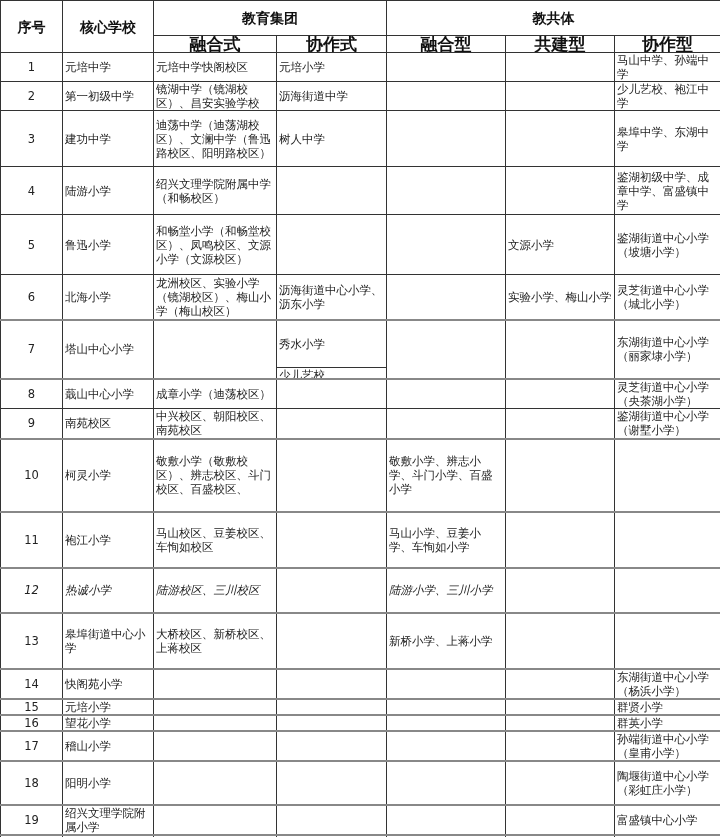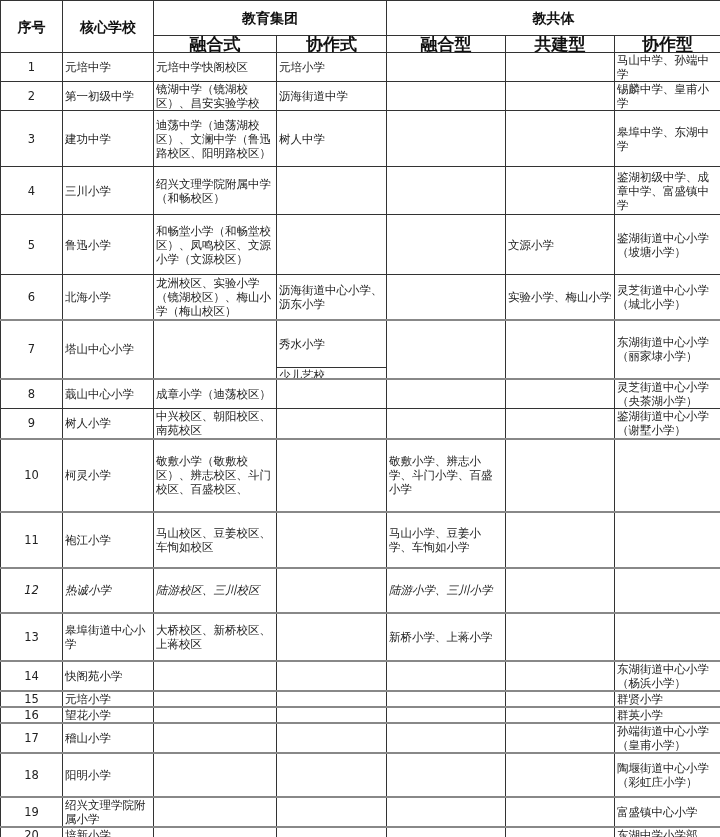--- a/index.html
+++ b/index.html
@@ -54,34 +54,34 @@
         <td></td>
         <td>马山中学、孙端中学</td>
       </tr>
       <tr style="height: 28px;">
         <td class="idx">2</td>
         <td>第一初级中学</td>
         <td>镜湖中学（镜湖校区）、昌安实验学校</td>
         <td>沥海街道中学</td>
         <td></td>
         <td></td>
-        <td>锡麟中学、皇甫小学</td>
+        <td>少儿艺校、袍江中学</td>
       </tr>
       <tr style="height: 56px;">
         <td class="idx">3</td>
         <td>建功中学</td>
         <td>迪荡中学（迪荡湖校区）、文澜中学（鲁迅路校区、阳明路校区）</td>
         <td>树人中学</td>
         <td></td>
         <td></td>
         <td>皋埠中学、东湖中学</td>
       </tr>
       <tr style="height: 48px;">
         <td class="idx">4</td>
-        <td>三川小学</td>
+        <td>陆游小学</td>
         <td>绍兴文理学院附属中学（和畅校区）</td>
         <td></td>
         <td></td>
         <td></td>
         <td>鉴湖初级中学、成章中学、富盛镇中学</td>
       </tr>
       <tr style="height: 60px;">
         <td class="idx">5</td>
         <td>鲁迅小学</td>
         <td>和畅堂小学（和畅堂校区）、凤鸣校区、文源小学（文源校区）</td>
@@ -117,21 +117,21 @@
         <td class="idx">8</td>
         <td>蕺山中心小学</td>
         <td>成章小学（迪荡校区）</td>
         <td></td>
         <td></td>
         <td></td>
         <td>灵芝街道中心小学（央茶湖小学）</td>
       </tr>
       <tr style="height: 30px;">
         <td class="idx">9</td>
-        <td>树人小学</td>
+        <td>南苑校区</td>
         <td>中兴校区、朝阳校区、南苑校区</td>
         <td></td>
         <td></td>
         <td></td>
         <td>鉴湖街道中心小学（谢墅小学）</td>
       </tr>
       <tr class="gray" style="height: 73px;">
         <td class="idx">10</td>
         <td>柯灵小学</td>
         <td>敬敷小学（敬敷校区）、辨志校区、斗门校区、百盛校区、</td>
@@ -151,21 +151,21 @@
       </tr>
       <tr class="gray" style="height: 45px; font-style: italic;">
         <td class="idx">12</td>
         <td>热诚小学</td>
         <td>陆游校区、三川校区</td>
         <td></td>
         <td>陆游小学、三川小学</td>
         <td></td>
         <td></td>
       </tr>
-      <tr class="gray" style="height: 48px;">
+      <tr class="gray" style="height: 56px;">
         <td class="idx">13</td>
         <td>皋埠街道中心小学</td>
         <td>大桥校区、新桥校区、上蒋校区</td>
         <td></td>
         <td>新桥小学、上蒋小学</td>
         <td></td>
         <td></td>
       </tr>
       <tr class="gray" style="height: 29px;">
         <td class="idx">14</td>

